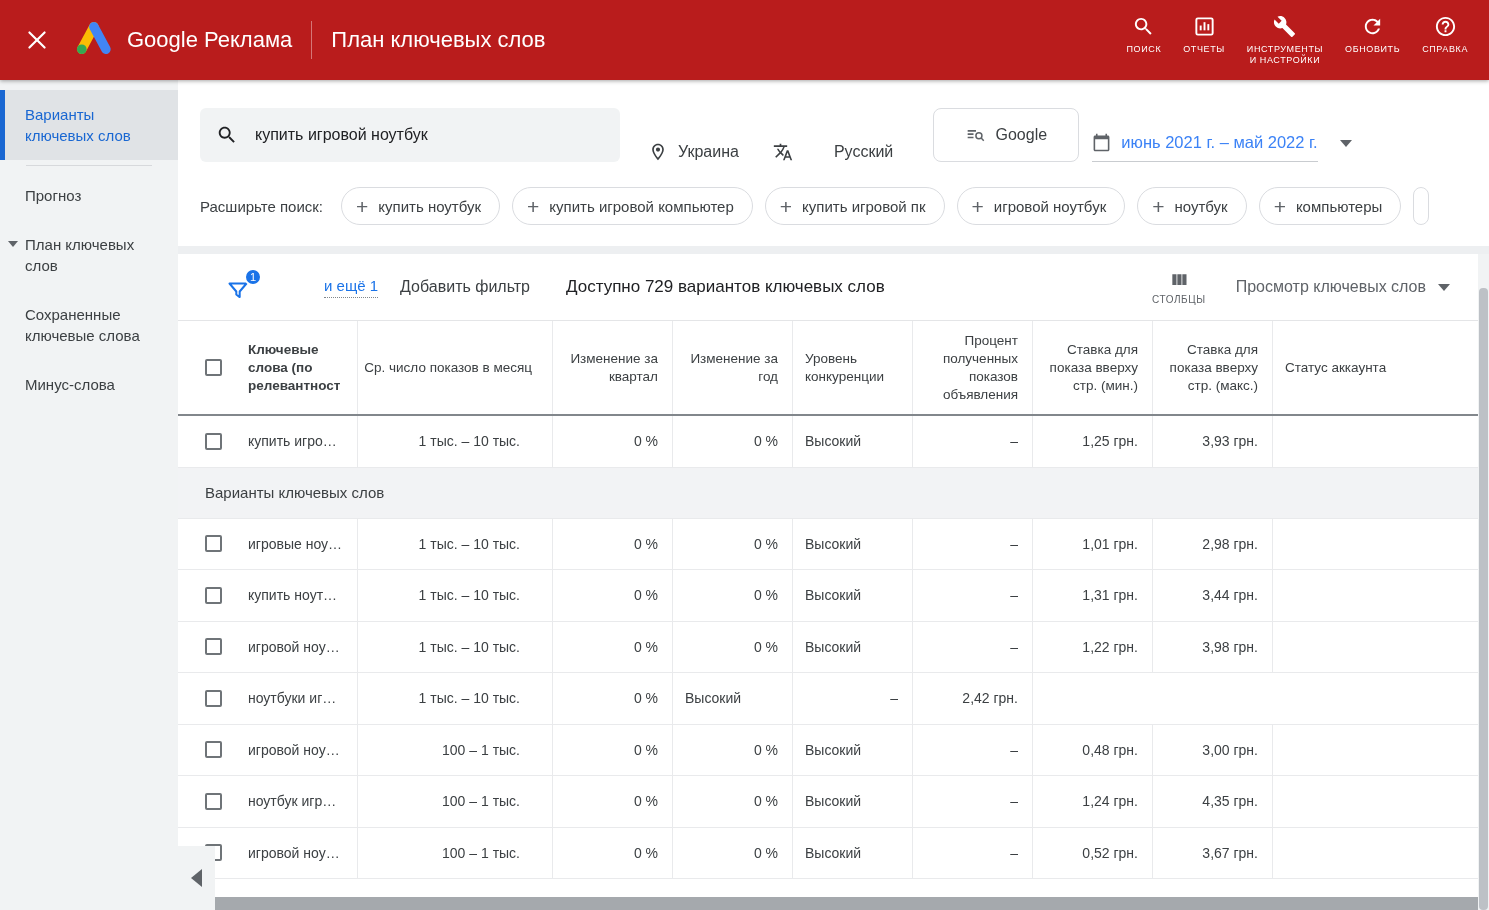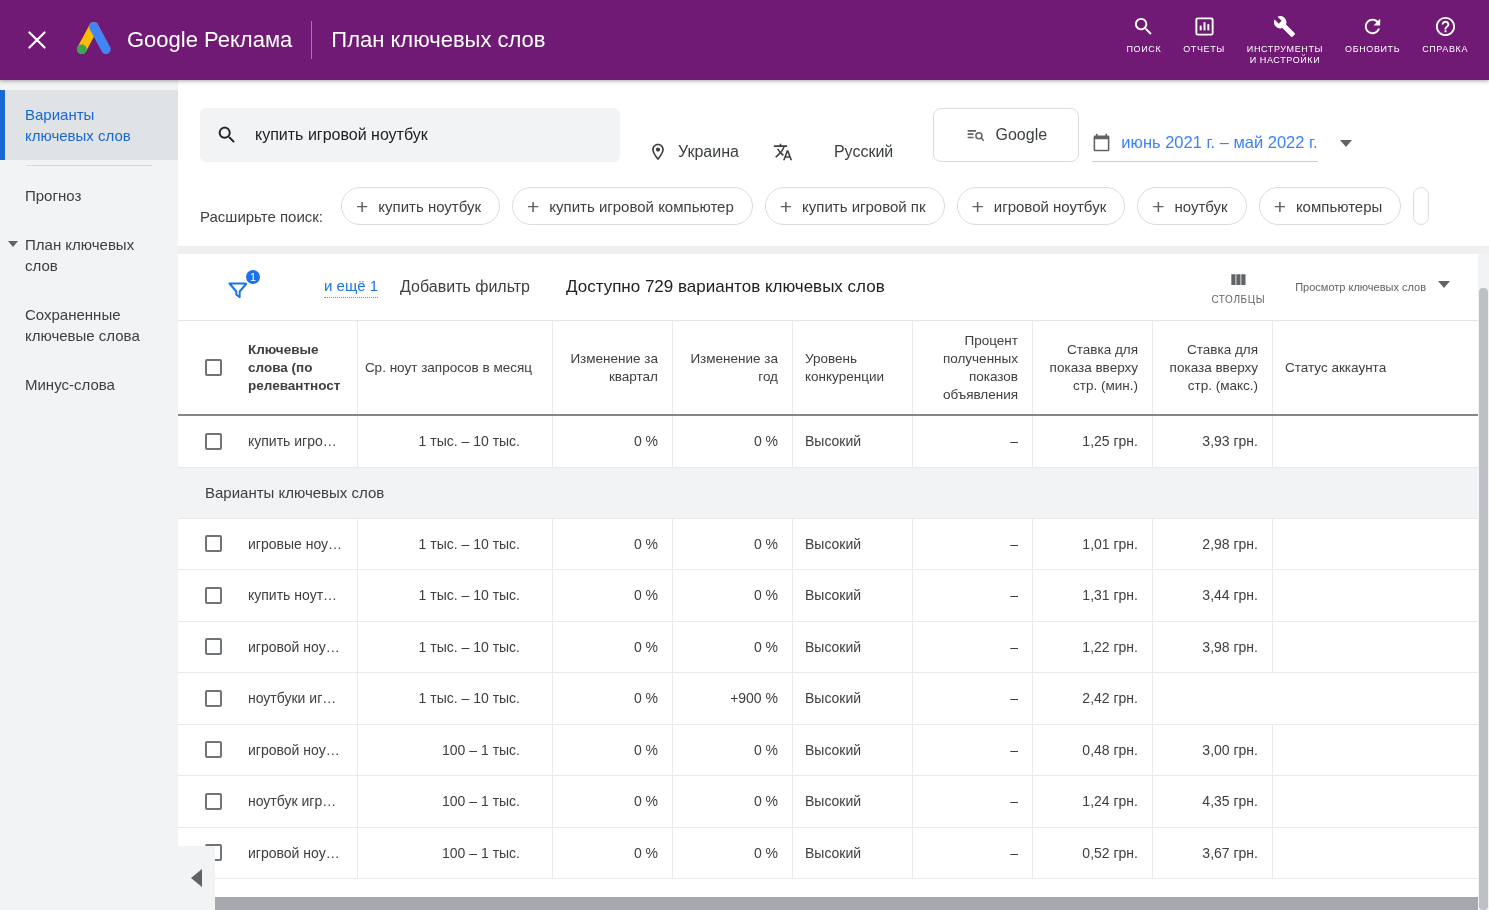--- a/index.html
+++ b/index.html
@@ -1,20 +1,20 @@
 <!DOCTYPE html>
 <html><head>
 <meta charset="utf-8">
 <style>
   * { box-sizing: border-box; }
   html,body { margin:0; padding:0; width:1489px; height:910px; overflow:hidden;
     font-family:"Liberation Sans", sans-serif; background:#fff; }
 
   
-  .topbar { position:absolute; left:0; top:0; width:1489px; height:80px; background:#701a75;
+  .topbar { position:absolute; left:0; top:0; width:1489px; height:80px; background:#b91c1c;
     display:flex; align-items:center; color:#fff; box-shadow:0 1px 4px rgba(0,0,0,.35); z-index:10; }
   .close-btn { margin-left:24px; width:26px; height:26px; cursor:pointer; flex-shrink:0; }
   .logo { margin-left:22px; flex-shrink:0; }
   .brand { font-size:22px; margin-left:13px; white-space:nowrap; }
   .tb-divider { width:1px; height:38px; background:rgba(255,255,255,.4); margin:0 19px; }
   .page-title { font-size:22px; white-space:nowrap; }
   .tb-actions { margin-left:auto; display:flex; align-items:flex-start; padding-right:10px; }
   .tb-action { display:flex; flex-direction:column; align-items:center; margin:0 11px; cursor:pointer;
     font-size:9px; letter-spacing:.6px; line-height:11px; text-align:center; white-space:pre-line; }
   .tb-action svg { width:23px; height:23px; margin-bottom:6px; }
@@ -45,21 +45,21 @@
     background:#fff; display:flex; align-items:center; justify-content:center; font-size:16px; color:#3c4043; cursor:pointer; }
   .network-box svg { width:20px; height:20px; margin-right:10px; color:#5f6368; }
   .date-ctl { margin-left:13px; display:flex; align-items:center; cursor:pointer; }
   .date-inner { display:flex; align-items:center; border-bottom:1px solid #c9ccd0; padding-bottom:9px; margin-top:9px; }
   .date-inner svg { width:19px; height:19px; color:#5f6368; }
   .date-text { font-size:16.5px; color:#3b82f6; margin-left:10px; white-space:nowrap; }
   .caret-dn { width:0; height:0; border-left:6px solid transparent; border-right:6px solid transparent;
     border-top:7px solid #5f6368; }
   .date-ctl .caret-dn { margin-left:22px; }
 
-  .expand-row { display:flex; align-items:flex-end; margin:25px 0 0 22px; white-space:nowrap; overflow:hidden; }
+  .expand-row { display:flex; align-items:center; margin:25px 0 0 22px; white-space:nowrap; overflow:hidden; }
   .expand-label { font-size:15px; color:#3c4043; margin-right:18px; flex-shrink:0; }
   .chip { display:inline-flex; align-items:center; height:38px; border:1px solid #dadce0; border-radius:19px;
     background:#fff; padding:0 18px 0 14px; margin-right:12px; font-size:15px; font-weight:500;
     color:#3c4043; flex-shrink:0; cursor:pointer; }
   .chip .plus { font-size:21px; font-weight:400; color:#5f6368; margin-right:10px; line-height:1; }
   .chip.partial { width:16px; padding:0; }
 
   
   .table-card { position:absolute; left:0; top:174px; width:1300px; bottom:0; background:#fff; }
 
@@ -69,21 +69,21 @@
   .badge { position:absolute; top:-3px; right:-8px; width:18px; height:18px; background:#1a73e8;
     border:2px solid #fff; border-radius:50%; color:#fff; font-size:11px; display:flex;
     align-items:center; justify-content:center; }
   .more-link { margin-left:70px; font-size:15px; color:#1a73e8; border-bottom:1px dotted #80868b;
     padding-bottom:3px; cursor:pointer; }
   .add-filter { margin-left:22px; font-size:16px; font-weight:500; color:#3c4043; cursor:pointer; }
   .available { margin-left:36px; font-size:17px; color:#202124; }
   .columns-btn { margin-left:auto; display:flex; flex-direction:column; align-items:center;
     font-size:10px; color:#5f6368; letter-spacing:.6px; cursor:pointer; }
   .columns-btn svg { width:20px; height:20px; margin-bottom:4px; }
-  .view-btn { margin:0 28px 0 30px; display:flex; font-size:11px; color:#5f6368;
+  .view-btn { margin:0 28px 0 30px; display:flex; align-items:center; font-size:16px; color:#5f6368;
     font-weight:500; cursor:pointer; }
   .view-btn .caret-dn { margin-left:12px; border-top-color:#5f6368; }
 
   .thead { display:flex; height:96px; border-top:1px solid #e4e5e7; border-bottom:2px solid #82878c;
     font-size:13.5px; font-weight:500; color:#3c4043; line-height:18px; }
   .cell { display:flex; align-items:center; height:100%; border-right:1px solid #e9eaec; }
   .w1{width:180px;} .w2{width:195px;} .w3{width:120px;} .w4{width:120px;} .w5{width:120px;}
   .w6{width:120px;} .w7{width:120px;} .w8{width:120px;} .w9{flex:1; border-right:none;}
   .hr { justify-content:flex-end; text-align:right; padding-right:14px; }
   .w2.hr { padding-right:20px; }
@@ -279,21 +279,21 @@
         <span>Просмотр ключевых слов</span>
         <span class="caret-dn"></span>
       </div>
     </div>
 
     <div class="thead">
       <div class="cell w1">
         <span class="cb"></span>
         <span class="kw-head">Ключевые слова (по релевантност</span>
       </div>
-      <div class="cell w2 hr">Ср. ноут запросов в месяц</div>
+      <div class="cell w2 hr">Ср. число показов в месяц</div>
       <div class="cell w3 hr">Изменение за квартал</div>
       <div class="cell w4 hr">Изменение за год</div>
       <div class="cell w5 hl">Уровень конкуренции</div>
       <div class="cell w6 hr">Процент полученных показов объявления</div>
       <div class="cell w7 hr">Ставка для показа вверху стр. (мин.)</div>
       <div class="cell w8 hr">Ставка для показа вверху стр. (макс.)</div>
       <div class="cell w9 hl">Статус аккаунта</div>
     </div>
 
     <div id="account-row-container">
@@ -360,21 +360,20 @@
     <div class="cell w8 num">3,98 грн.</div>
     <div class="cell w9 hl"></div>
   </div>
         <div class="trow">
     <div class="cell w1">
       <span class="cb"></span>
       <span class="kw">ноутбуки иг…</span>
     </div>
     <div class="cell w2 num">1 тыс. – 10 тыс.</div>
     <div class="cell w3 num">0 %</div>
-    <div class="cell w4 num">+900 %</div>
     <div class="cell w5 hl">Высокий</div>
     <div class="cell w6 num">–</div>
     <div class="cell w8 num">2,42 грн.</div>
     <div class="cell w9 hl"></div>
   </div>
         <div class="trow">
     <div class="cell w1">
       <span class="cb"></span>
       <span class="kw">игровой ноу…</span>
     </div>

